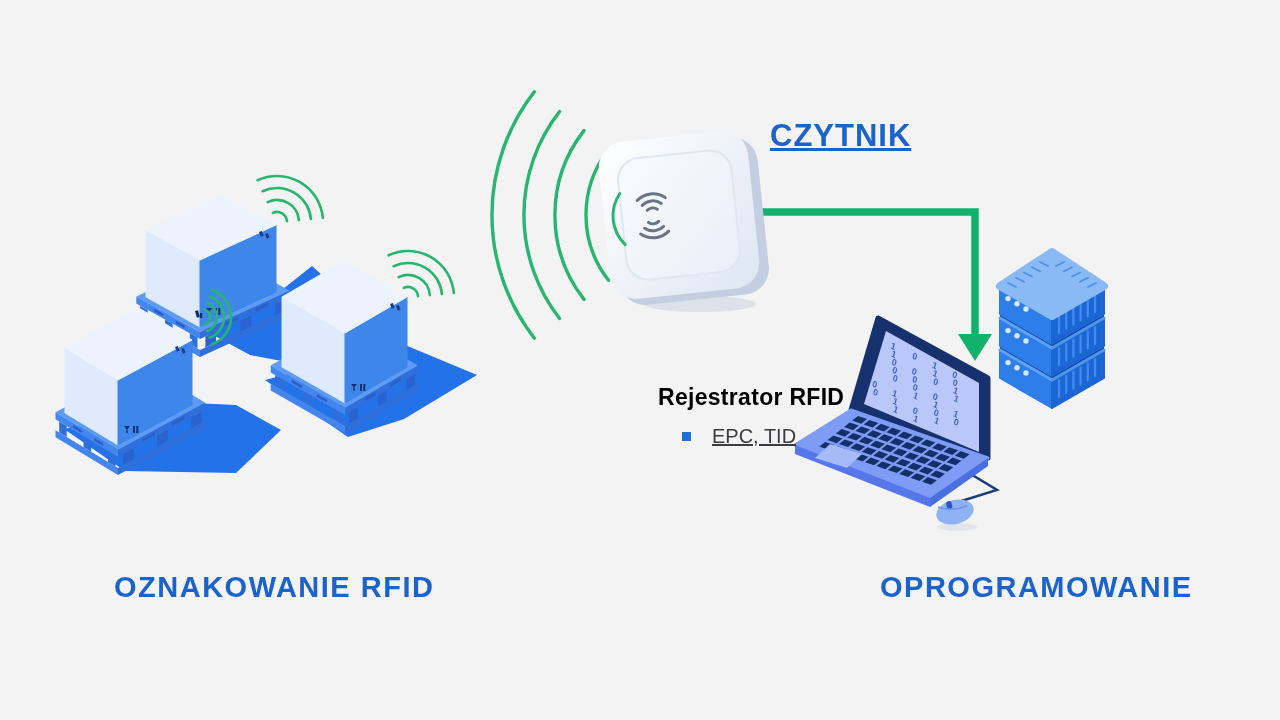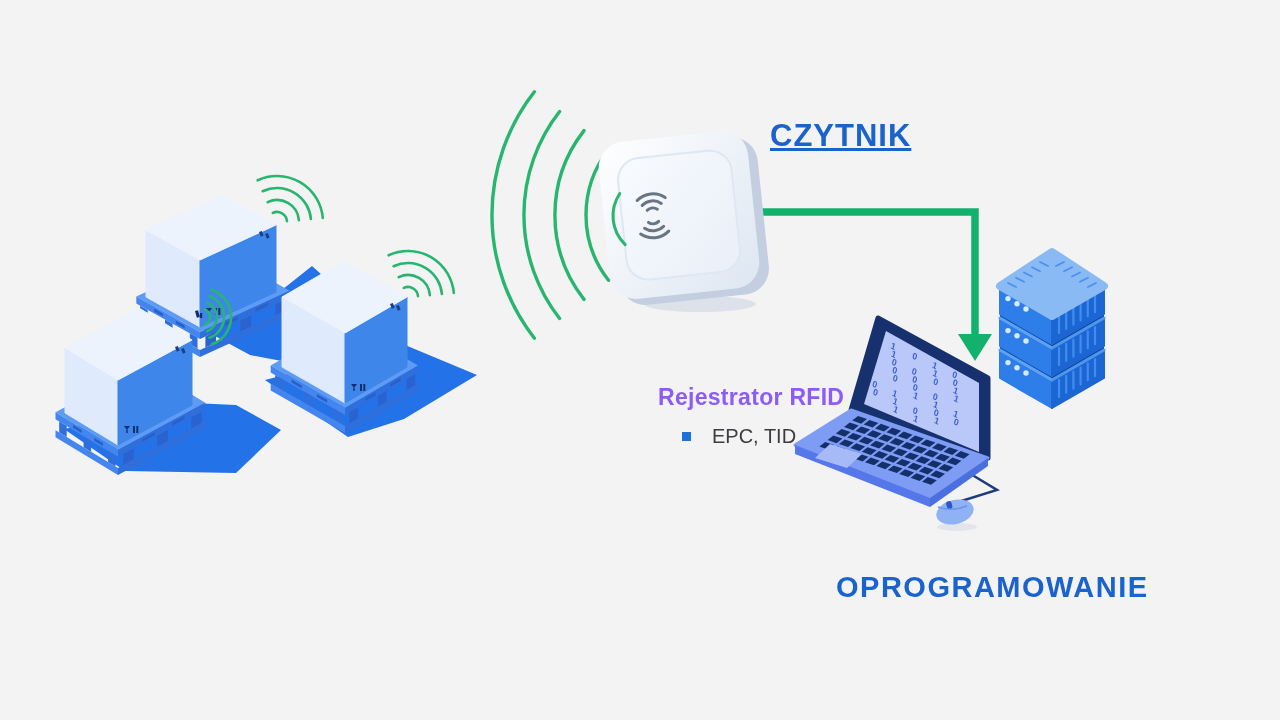--- a/index.html
+++ b/index.html
@@ -3,25 +3,25 @@
 <meta charset="utf-8">
 <style>
   html,body{margin:0;padding:0;}
   body{font-family:"Liberation Sans",sans-serif;background:#e8e8ea;}
   .stage{position:relative;width:1280px;height:720px;background:#f3f3f4;overflow:hidden;}
   .stage svg{position:absolute;left:0;top:0;}
   .lbl{position:absolute;color:#1a63cc;font-weight:700;white-space:nowrap;}
   .lbl-reader{left:770px;top:118px;font-size:31px;letter-spacing:1px;text-decoration:underline;}
   .lbl-caption{font-size:29px;letter-spacing:1.5px;}
   .lbl-left{left:114px;top:571px;}
-  .lbl-right{left:836px;top:571px;}
+  .lbl-right{left:880px;top:571px;}
   .registrar{position:absolute;left:658px;top:384px;width:230px;}
-  .registrar h3{margin:0;font-size:23px;font-weight:700;color:#8b5cf6;letter-spacing:0.3px;}
+  .registrar h3{margin:0;font-size:23px;font-weight:700;color:#000000;letter-spacing:0.3px;}
   .registrar ul{list-style:none;margin:14px 0 0 24px;padding:0;}
-  .registrar li{display:flex;align-items:center;margin-bottom:11px;font-size:20px;color:#3b3b40;}
+  .registrar li{display:flex;align-items:center;margin-bottom:11px;font-size:20px;color:#3b3b40;text-decoration:underline;}
   .registrar .sq{display:inline-block;width:9px;height:9px;background:#1d70d8;margin-right:21px;flex:0 0 9px;}
 </style>
 </head>
 <body>
 
 <div class="stage">
 
   <svg id="scene" width="1280" height="720" viewBox="0 0 1280 720">
     <defs>
       <linearGradient id="gradReader" x1="0" y1="0" x2="1" y2="1">
@@ -328,14 +328,15 @@
   <div class="registrar">
     <h3>Rejestrator RFID</h3>
     <ul>
       <li>
           <span class="sq"></span>
           <span>EPC, TID</span>
         </li>
     </ul>
   </div>
 
+  <div class="lbl lbl-caption lbl-left">OZNAKOWANIE RFID</div>
   <div class="lbl lbl-caption lbl-right">OPROGRAMOWANIE</div>
 </div>
 
 </body></html>

